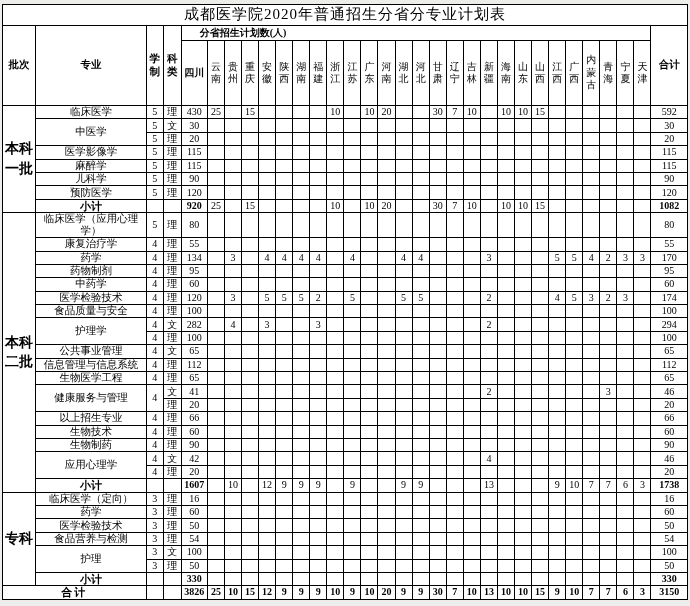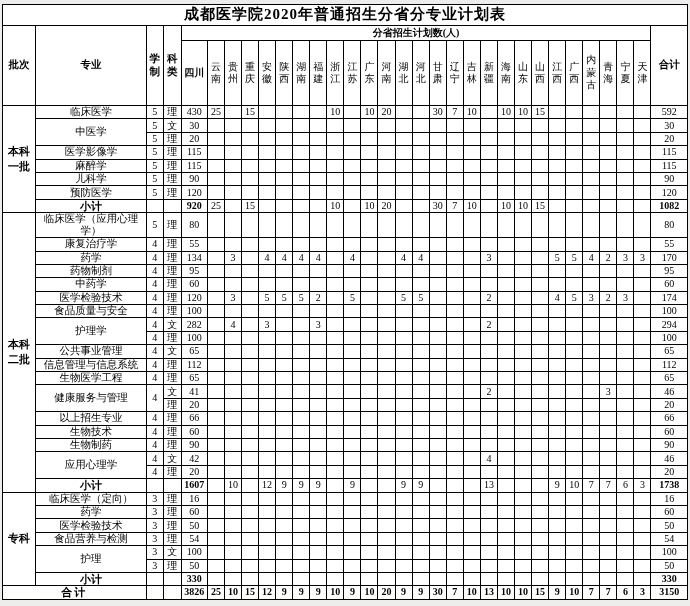--- a/index.html
+++ b/index.html
@@ -9,27 +9,27 @@
     overflow:hidden;
   }
   .page{padding:4px 2px 0 2px;}
   table{
     border-collapse:collapse;table-layout:fixed;width:686px;background:#fff;
   }
   td,th{
     border:1px solid #000;padding:0;text-align:center;vertical-align:middle;
     font-size:10px;line-height:1.15;overflow:hidden;font-weight:normal;
   }
-  .title{height:20px;font-size:15px;font-weight:bold;letter-spacing:1px;}
+  .title{height:20px;font-size:15px;font-weight:normal;letter-spacing:1px;}
   .hb{font-weight:bold;font-size:10.5px;}
-  .ghead{height:14px;font-weight:bold;font-size:10px;text-align:center;}
+  .ghead{height:14px;font-weight:bold;font-size:10px;text-align:left;padding-left:18px;}
   .phead{height:64px;white-space:pre-line;font-size:10px;line-height:1.25;}
   .sichuan-h{font-weight:bold;margin-top:20px;}
   tbody td{height:12.4px;line-height:12px;}
-  .batch{font-weight:bold;font-size:11px;white-space:pre-line;line-height:1.4;}
+  .batch{font-weight:bold;font-size:14px;white-space:pre-line;line-height:1.4;}
   .major{font-size:10.5px;}
   .subtotal-label{font-weight:bold;font-size:11px;}
   .bold{font-weight:bold;}
   .grand td{font-weight:bold;}
   .grand .glabel{font-size:11px;letter-spacing:2px;}
   .note{font-size:11px;margin:2px 0 0 2px;text-align:left;color:#000;}
 </style>
 </head>
 <body>
 

